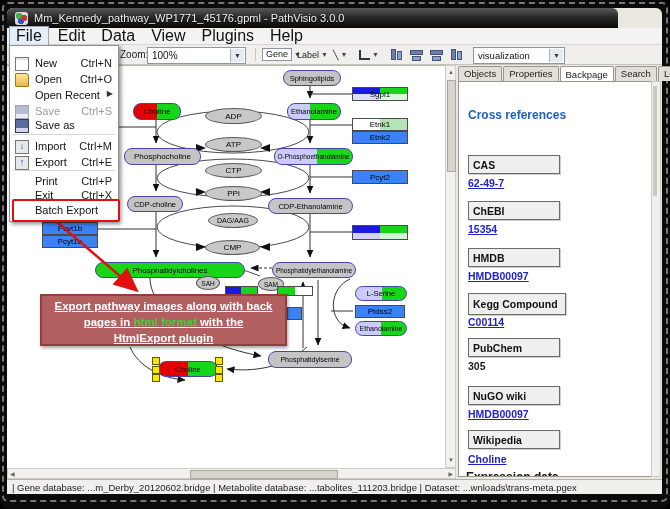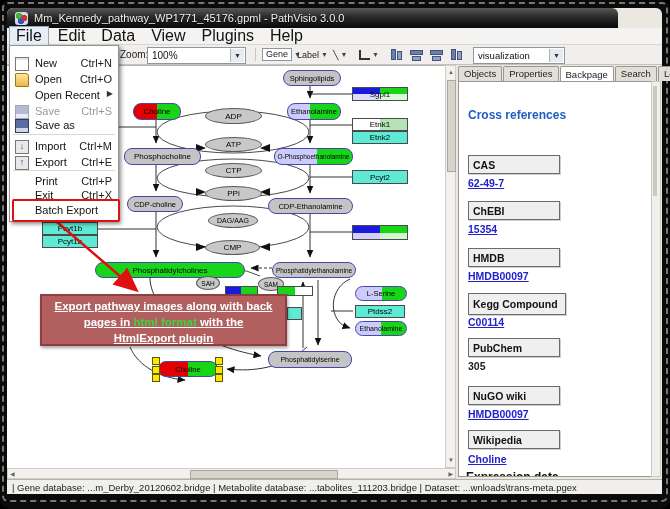--- a/index.html
+++ b/index.html
@@ -76,21 +76,21 @@
   .i-page{background:#fff;border:1px solid #777;box-shadow:inset 0 2px 0 #dfe8f2;}
   .i-folder{background:linear-gradient(#ffe69a,#e8b84b);border:1px solid #a07818;border-radius:1px 3px 1px 1px;}
   .i-disk{background:#5a6b9e;border:1px solid #2e3a5e;box-shadow:inset 0 -4px 0 #cfd6e8;}
   .i-imp{background:#e8e8e8;border:1px solid #777;color:#2244bb;font-size:9px;line-height:11px;text-align:center;}
   .hlbox{position:absolute;left:2px;top:153px;width:104px;height:19px;border:2px solid #e01010;border-radius:2px;z-index:13;}
   
   .n{position:absolute;box-sizing:border-box;display:flex;align-items:center;justify-content:center;
      font-size:8px;color:#000;white-space:nowrap;overflow:hidden;z-index:3;}
   .pill{border:1px solid #4646ae;border-radius:8px;background:#c4c4c4;}
   .ell{border:1px solid #5a5a5a;border-radius:50%;background:#c8c8c8;}
-  .gbox{border:1px solid #4a4a4a;background:#5eead4;}
+  .gbox{border:1px solid #4a4a4a;background:#3b82f6;}
   .hdl{position:absolute;width:6px;height:6px;background:#ffe600;border:1px solid #5a5a00;z-index:4;}
   .lines{position:absolute;left:0;top:0;z-index:2;pointer-events:none;}
   .redlines{position:absolute;left:0;top:0;z-index:9;pointer-events:none;}
   
   .callout{left:40px;top:294px;width:247px;height:52px;background:#b25f5f;border:2px solid #8e4040;
         z-index:8;color:#fff;font-weight:bold;font-size:11.5px;text-align:center;line-height:16px;
         padding-top:2px;box-shadow:1px 2px 3px rgba(0,0,0,.35);text-decoration:underline;}
   .callout .grn{color:#3fd43f;}
 </style>
 </head>

